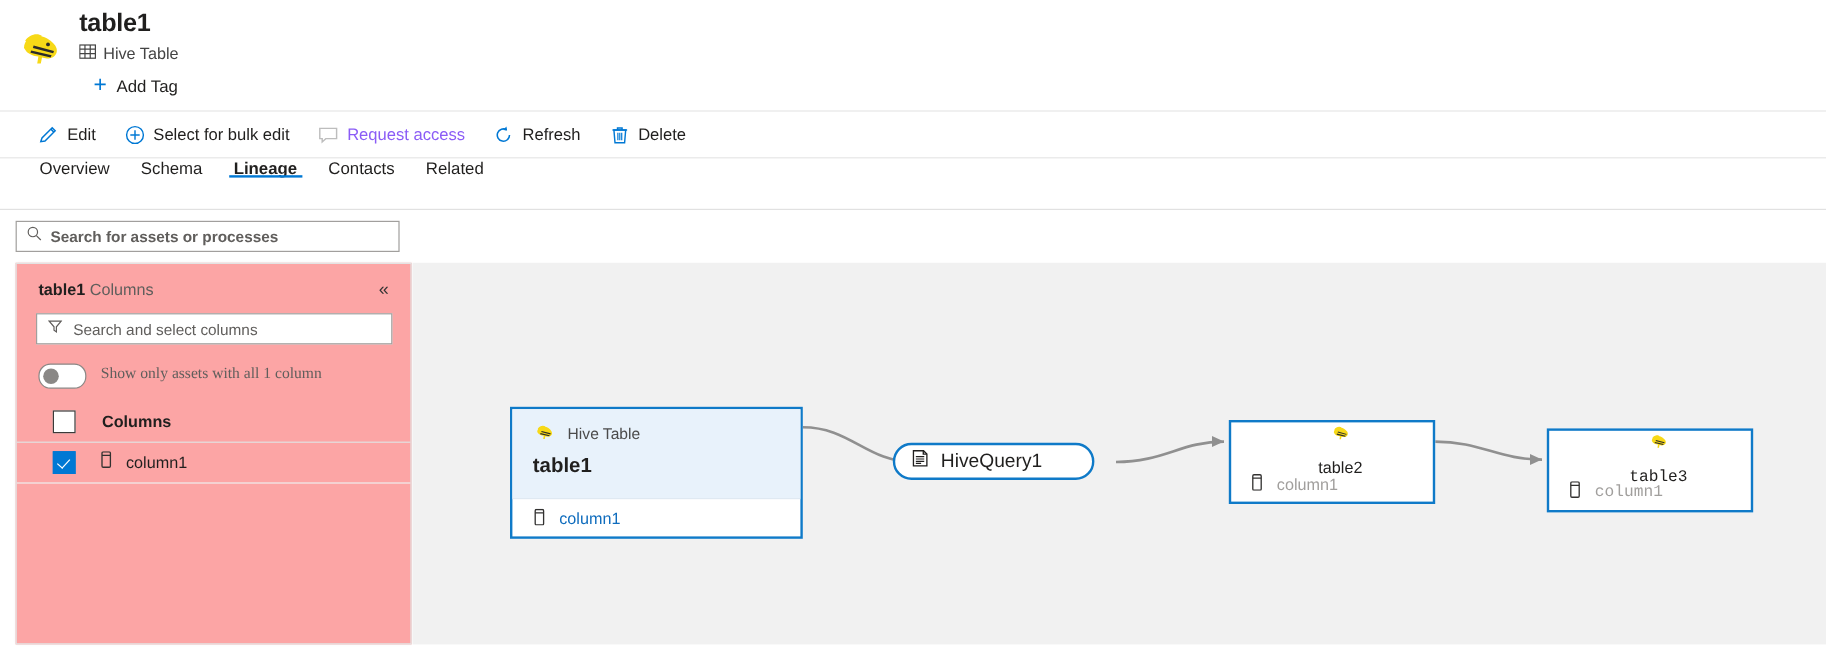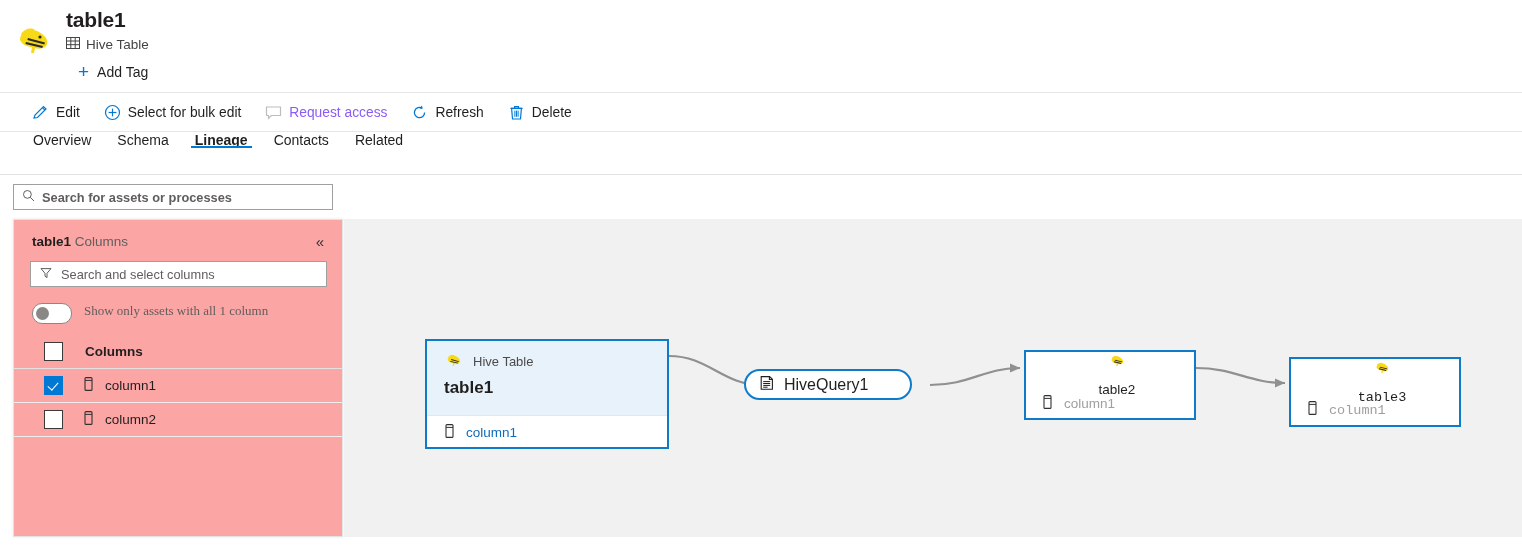--- a/index.html
+++ b/index.html
@@ -518,30 +518,20 @@
         <div class="cbox checked"></div>
         <span class="colicon">
           <svg width="11" height="14" viewBox="0 0 11 14">
             <rect x="2" y="0.6" width="7" height="12.8" rx="1" fill="none" stroke="#323130" stroke-width="1.1"></rect>
             <line x1="2" y1="3.4" x2="9" y2="3.4" stroke="#323130" stroke-width="1"></line>
           </svg>
         </span>
         <span class="lbl">column1</span>
       </div>
 
-      <div class="col-row">
-        <div class="cbox"></div>
-        <span class="colicon">
-          <svg width="11" height="14" viewBox="0 0 11 14">
-            <rect x="2" y="0.6" width="7" height="12.8" rx="1" fill="none" stroke="#323130" stroke-width="1.1"></rect>
-            <line x1="2" y1="3.4" x2="9" y2="3.4" stroke="#323130" stroke-width="1"></line>
-          </svg>
-        </span>
-        <span class="lbl">column2</span>
-      </div>
     </div>
   </div>
 
   <div class="canvas">
 
     <svg class="edges" viewBox="0 0 1178 318">
 
       <path d="M325 137 C365 137, 378 166, 418 166" fill="none" stroke="#909090" stroke-width="2.2"></path>
 
       <path d="M586 166 C626 166, 640 149, 676 149" fill="none" stroke="#909090" stroke-width="2.2"></path>

